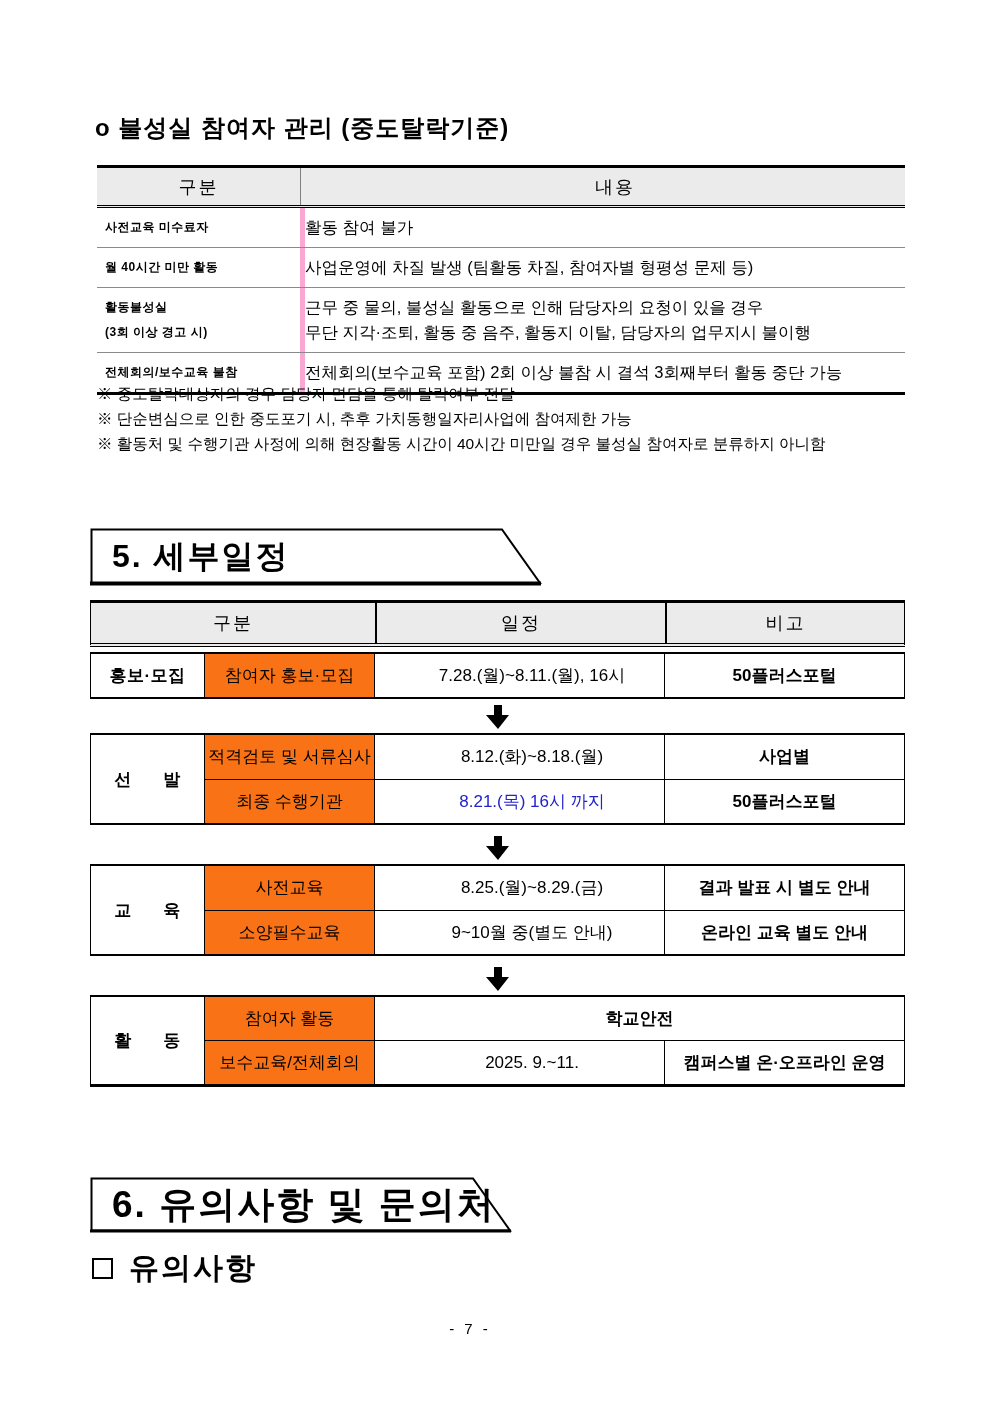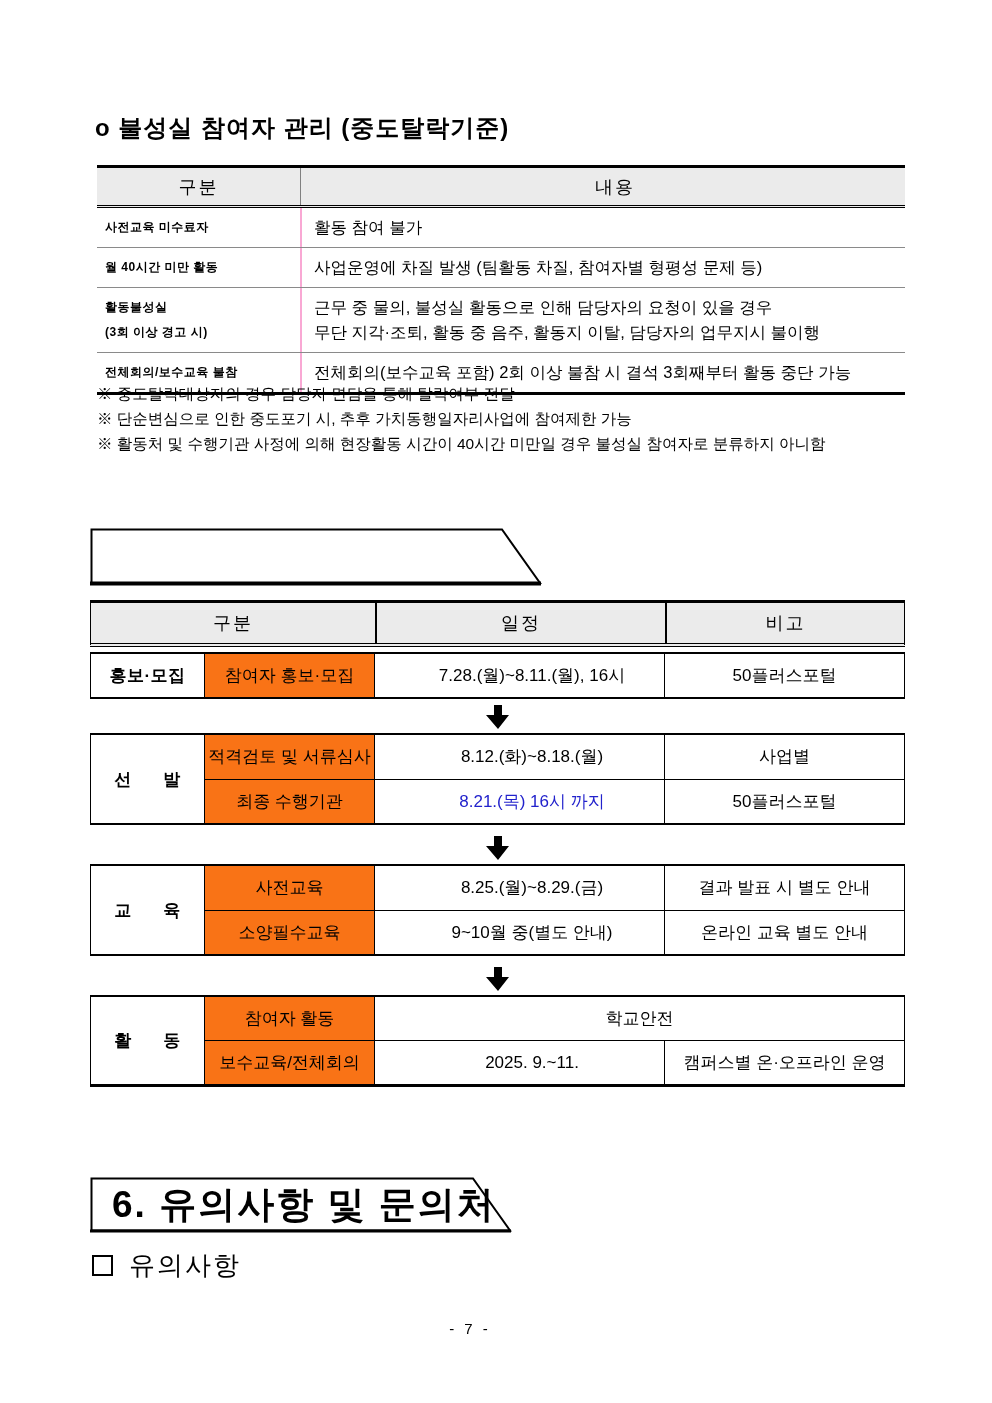--- a/index.html
+++ b/index.html
@@ -12,21 +12,21 @@
 
   
   .t1 { position:absolute; left:97px; top:165px; width:808px; border-top:3px solid #000; border-bottom:3px solid #000; font-size:16.5px; }
   .t1-header { display:flex; background:#ebebeb; border-bottom:3px double #000; }
   .t1-hcell { display:flex; align-items:center; justify-content:center; height:37px; font-size:18px; letter-spacing:2px; }
   .t1-col-label { width:203px; }
   .t1-col-content { flex:1; border-left:1px solid #808080;padding-left:24px; }
   .t1-row { display:flex; }
   .t1-row + .t1-row { border-top:1px solid #8a8a8a; }
   .t1-label { width:203px; font-weight:bold; font-size:12px; display:flex; flex-direction:column; justify-content:center; padding:7px 4px 7px 8px; line-height:25px; letter-spacing:0.5px; }
-  .t1-content { flex:1; border-left:2px solid #f9a8d4; display:flex; flex-direction:column; justify-content:flex-start; padding:7px 6px 7px 12px; line-height:25px; }
+  .t1-content { flex:1; border-left:5px solid #f9a8d4; display:flex; flex-direction:column; justify-content:flex-start; padding:7px 6px 7px 0; line-height:25px; }
 
   
   .notes { position:absolute; left:97px; top:381px; width:830px; font-size:15.5px; line-height:25px; }
 
   
   .banner { position:absolute; }
   .banner svg { position:absolute; left:0; top:0; }
   .banner-text { position:absolute; left:22px; top:50%; transform:translateY(-50%); font-weight:bold; white-space:nowrap; letter-spacing:2px; }
   .banner5 { left:90px; top:528px; width:460px; height:58px; }
   .banner5 .banner-text { font-size:32px; }
@@ -40,38 +40,38 @@
   .sch-h-iljung { width:290px; border-left:2px solid #000; }
   .sch-h-bigo { flex:1; border-left:2px solid #000; }
 
   .blk { position:absolute; left:90px; width:815px; display:flex; border:1px solid #000; border-top-width:2px; border-bottom-width:2px; font-size:17px; }
   .blk-cat { width:114px; display:flex; align-items:center; justify-content:center; font-weight:bold; border-right:1px solid #000; white-space:pre; letter-spacing:0.5px; }
   .blk-body { flex:1; display:flex; flex-direction:column; }
   .blk-row { flex:1; display:flex; height:45px; }
   .blk-row + .blk-row { border-top:1px solid #000; }
   .blk-item { width:170px; background:#f97316; display:flex; align-items:center; justify-content:center; border-right:1px solid #000; }
   .blk-date { width:290px; display:flex; align-items:center; justify-content:center; border-right:1px solid #000;padding-left:25px; }
-  .blk-note { flex:1; display:flex; align-items:center; justify-content:center; }
+  .blk-note { flex:1; display:flex; align-items:center; justify-content:center;font-weight:bold; }
   .date-blue { color:#2222cc; }
 
   .blk1 { top:652px; height:47px; }
   .blk2 { top:733px; height:92px; }
   .blk3 { top:864px; height:92px; }
   .blk4 { top:995px; height:92px; border-bottom-width:3px; }
   .blk2 .blk-row, .blk3 .blk-row, .blk4 .blk-row { height:auto; }
 
   .down-arrow { position:absolute; left:485px; width:26px; height:24px; }
   .arrow1 { top:705px; }
   .arrow2 { top:836px; }
   .arrow3 { top:967px; }
 
   
   .sub-heading { position:absolute; left:92px; top:1248px; display:flex; align-items:center; }
   .square-bullet { width:21px; height:21px; border:2px solid #000; background:#fff; display:inline-block; margin-right:16px; }
-  .sub-heading-text { font-size:26px; font-weight:normal; letter-spacing:2px;text-align:center; }
+  .sub-heading-text { font-size:30px; font-weight:bold; letter-spacing:2px;text-align:center; }
 
   
   .page-footer { position:absolute; left:0; top:1320px; width:100%; text-align:center; font-size:15px; letter-spacing:3px; }
 </style>
 </head>
 <body>
 
 <div id="page">
 
   <div class="doc-heading">o  불성실 참여자 관리 (중도탈락기준)</div>
@@ -121,20 +121,21 @@
     <div>※ 중도탈락대상자의 경우 담당자 면담을 통해 탈락여부 전달</div>
     <div>※ 단순변심으로 인한 중도포기 시, 추후 가치동행일자리사업에 참여제한 가능</div>
     <div>※ 활동처 및 수행기관 사정에 의해 현장활동 시간이 40시간 미만일 경우 불성실 참여자로 분류하지 아니함</div>
   </div>
 
   <div class="banner banner5">
     <svg width="460" height="58" viewBox="0 0 460 58">
       <polygon points="1.5,1.5 412,1.5 450,55 1.5,55" fill="#ffffff" stroke="#000000" stroke-width="2"></polygon>
       <line x1="0" y1="55.5" x2="451" y2="55.5" stroke="#000000" stroke-width="4"></line>
     </svg>
+    <span class="banner-text">5. 세부일정</span>
   </div>
 
   <div class="sch-header">
     <div class="sch-hcell sch-h-gubun">구분</div>
     <div class="sch-hcell sch-h-iljung">일정</div>
     <div class="sch-hcell sch-h-bigo">비고</div>
   </div>
 
   <div class="blk blk1">
     <div class="blk-cat">홍보·모집</div>

